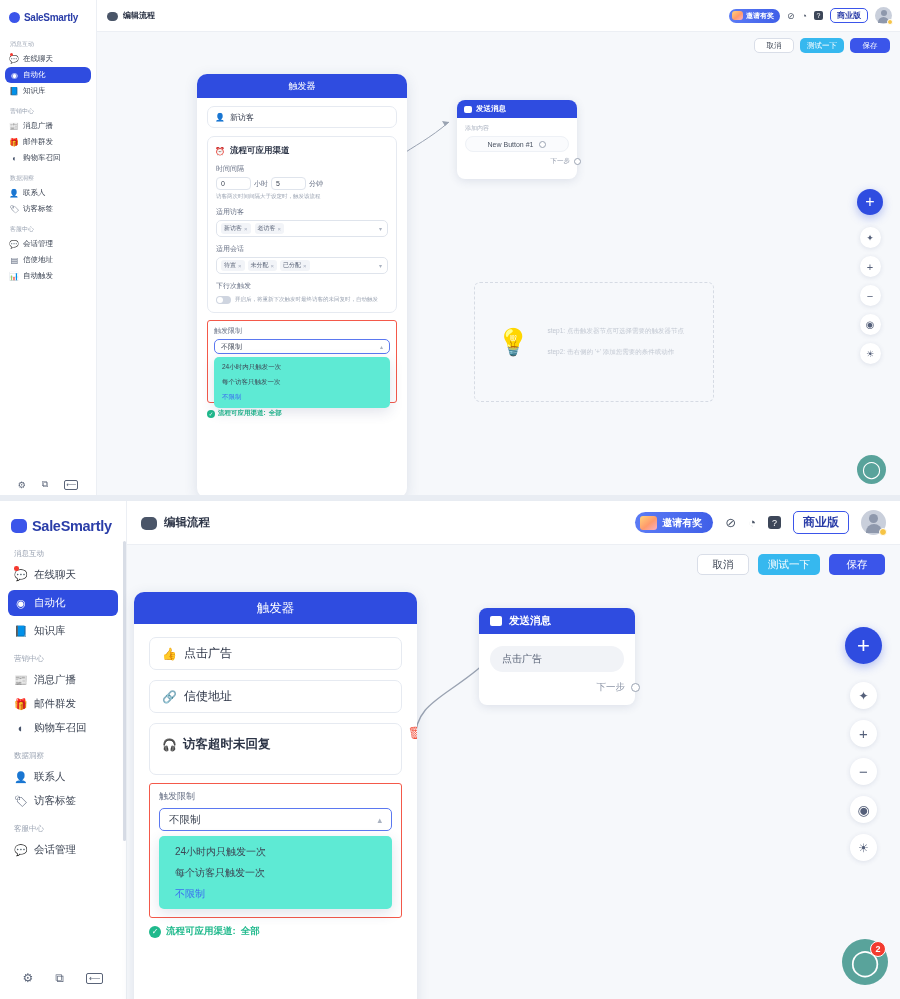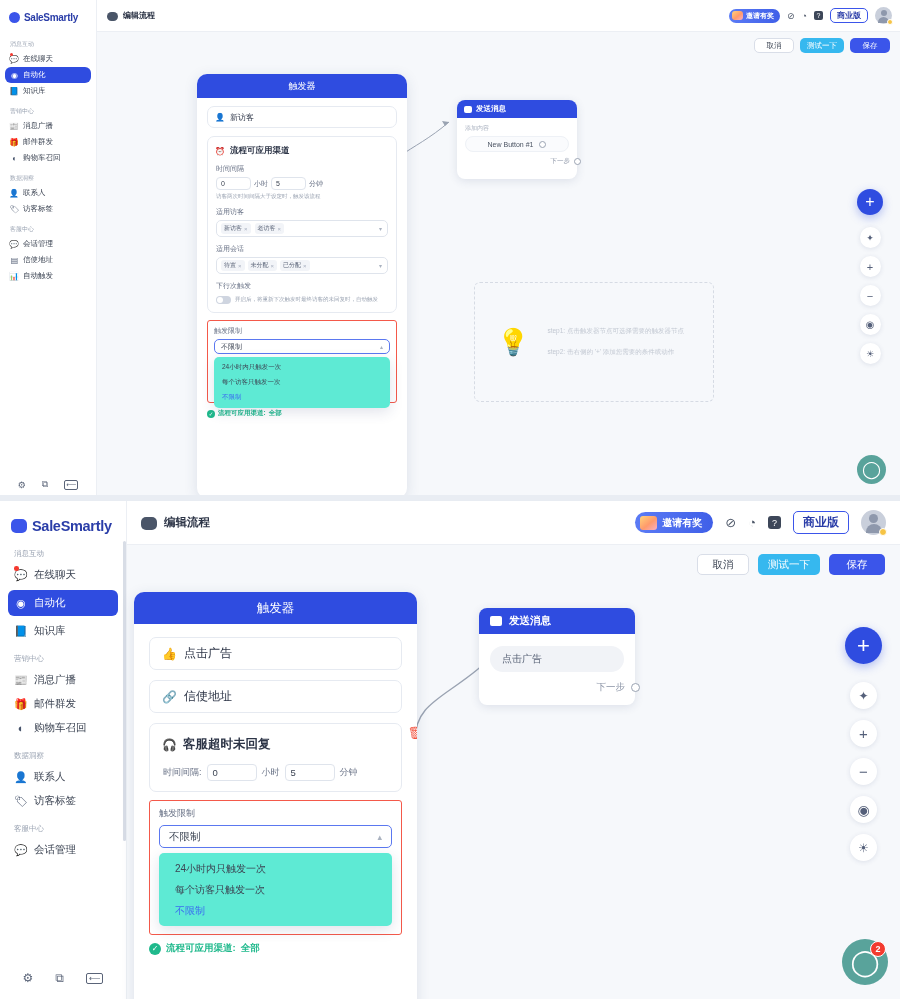--- a/index.html
+++ b/index.html
@@ -591,30 +591,23 @@
             <div class="trig-card" style="height:33px;padding:0 13px;gap:8px;margin-bottom:10px;">
               <span class="trig-ico" style="width:13px;height:13px;font-size:12px;color:#3b82f6;">🔗</span>
               <span style="font-size:12px;color:#2d3547;">信使地址</span>
             </div>
 
             <div class="trig-card block" style="padding:12px 13px 10px;">
               <span class="delete-ico" style="right:-22px;top:2px;font-size:12px;">🗑</span>
 
               <div class="trig-title" style="gap:7px;font-size:12.5px;margin-bottom:11px;">
                 <span class="trig-ico" style="width:13px;height:13px;font-size:12px;color:#4d8ef7;">🎧</span>
-                <span>客服超时未回复</span>
-              </div>
-
-              <div class="inline-row" style="gap:5px;">
-                <span class="field-label" style="font-size:9px;">时间间隔:</span>
-                <span class="mini-input" style="width:50px;height:17px;padding:0 5px;font-size:9.5px;">0</span>
-                <span style="font-size:9px;color:#6b7488;">小时</span>
-                <span class="mini-input" style="width:50px;height:17px;padding:0 5px;font-size:9.5px;">5</span>
-                <span style="font-size:9px;color:#6b7488;">分钟</span>
-              </div>
+                <span>访客超时未回复</span>
+              </div>
+
             </div>
 
             <div class="limit-box" style="margin-top:8px;padding:6px 9px 8px;">
               <div class="field-label" style="font-size:9px;margin-bottom:5px;">触发限制</div>
               <div class="select-input" style="height:23px;padding:0 9px;font-size:10.5px;">
                 <span>不限制</span>
                 <span style="color:#aab2c0;font-size:9px;">▴</span>
               </div>
               <div class="dropdown" style="margin-top:5px;padding:5px 0;">
                 <div class="dd-item" style="height:21px;padding:0 16px;font-size:10px;">24小时内只触发一次</div>

